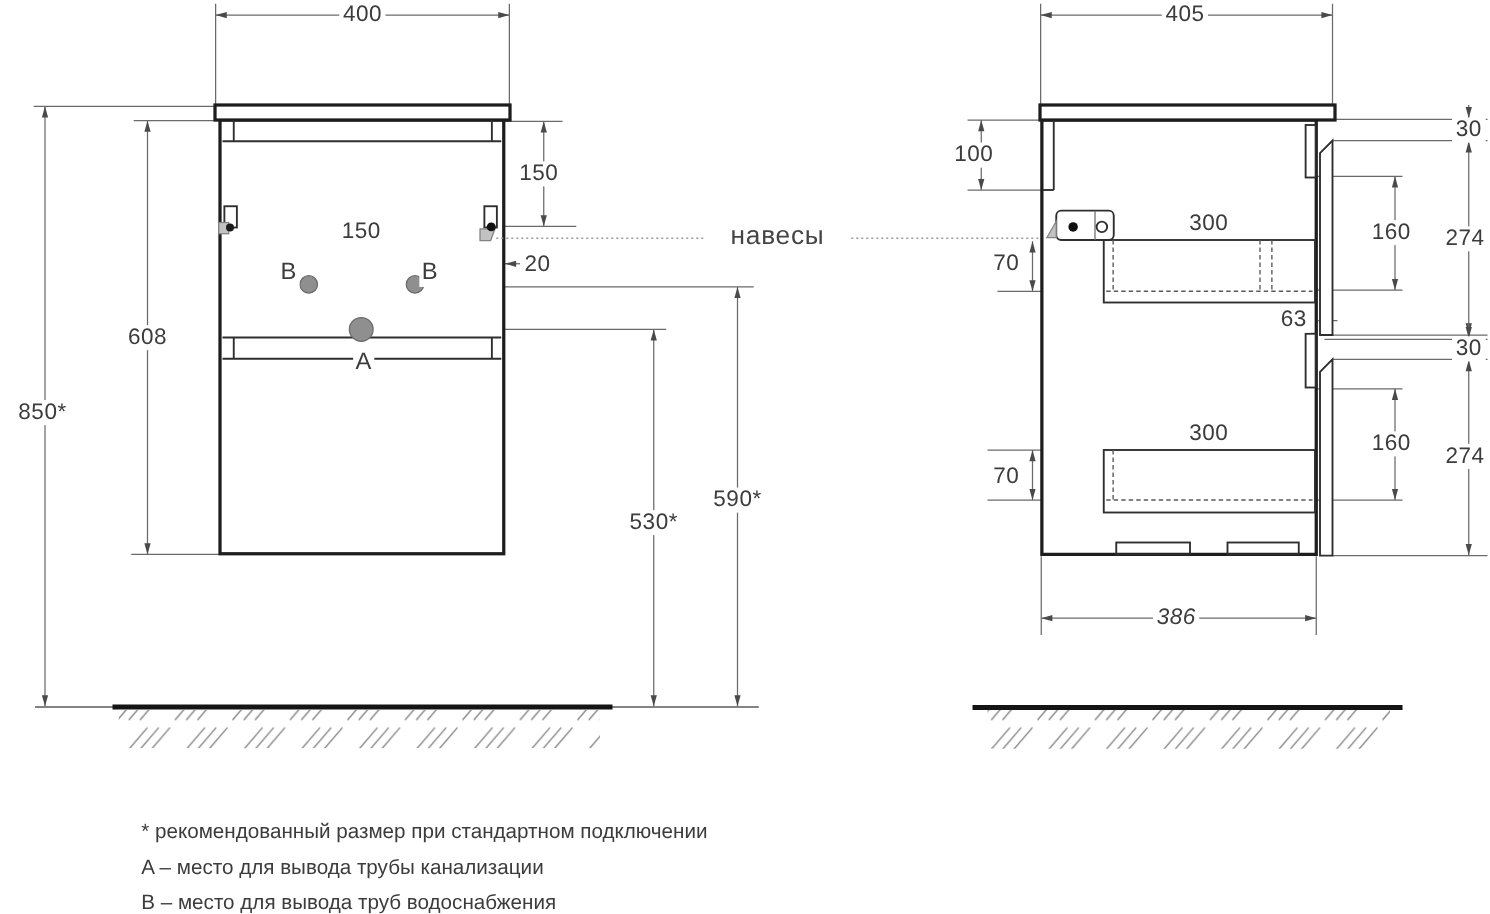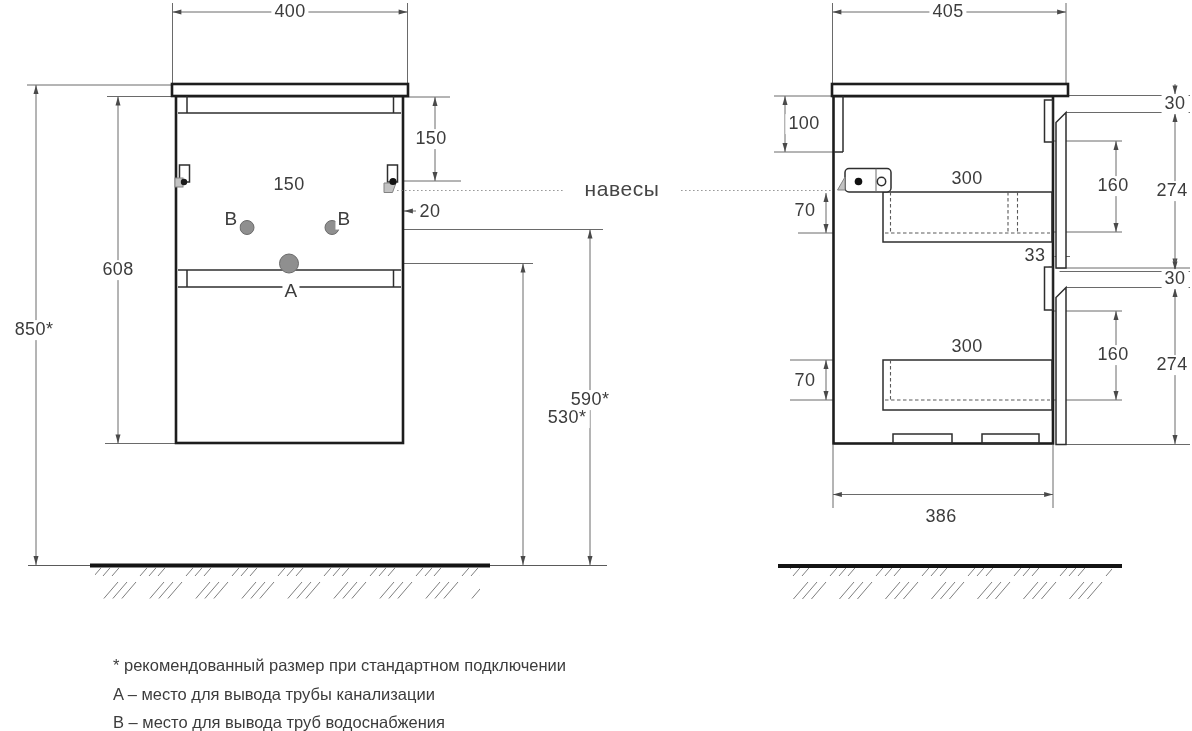--- a/index.html
+++ b/index.html
@@ -195,36 +195,36 @@
 
 <div class="lbl" style="left:290px;top:12px;">400</div>
 <div class="lbl" style="left:431px;top:139px;">150</div>
 <div class="lbl" style="left:289px;top:185px;">150</div>
 <div class="lbl" style="left:430px;top:212px;">20</div>
 <div class="lbl ab" style="left:231px;top:219px;">B</div>
 <div class="lbl ab" style="left:344px;top:219px;">B</div>
 <div class="lbl ab" style="left:291px;top:291px;">A</div>
 <div class="lbl" style="left:118px;top:270px;">608</div>
 <div class="lbl" style="left:34px;top:318px;margin-top:12px;">850*</div>
-<div class="lbl" style="left:523px;top:418px;margin-left:44px;">530*</div>
+<div class="lbl" style="left:523px;top:418px;">530*</div>
 <div class="lbl" style="left:590px;top:400px;">590*</div>
 <div class="lbl naves" style="left:622px;top:189px;">навесы</div>
 
 <div class="lbl" style="left:948px;top:12px;">405</div>
-<div class="lbl" style="left:804px;top:124px;">100</div>
+<div class="lbl" style="left:779px;top:124px;">100</div>
 <div class="lbl" style="left:805px;top:211px;">70</div>
 <div class="lbl" style="left:805px;top:381px;">70</div>
 <div class="lbl" style="left:967px;top:179px;">300</div>
 <div class="lbl" style="left:967px;top:347px;">300</div>
-<div class="lbl" style="left:1035px;top:256px;">33</div>
+<div class="lbl" style="left:1035px;top:256px;">63</div>
 <div class="lbl" style="left:1175px;top:104px;">30</div>
 <div class="lbl" style="left:1175px;top:279px;">30</div>
 <div class="lbl" style="left:1113px;top:186px;">160</div>
 <div class="lbl" style="left:1113px;top:355px;">160</div>
 <div class="lbl" style="left:1172px;top:191px;">274</div>
 <div class="lbl" style="left:1172px;top:365px;">274</div>
-<div class="lbl" style="left:941px;top:517px;">386</div>
+<div class="lbl" style="left:941px;top:494px;font-style:italic;">386</div>
 
 <div class="foot" style="left:85px;top:655px;">* рекомендованный размер при стандартном подключении</div>
 <div class="foot" style="left:85px;top:684px;">A – место для вывода трубы канализации</div>
 <div class="foot" style="left:85px;top:712px;">B – место для вывода труб водоснабжения</div>
 
 </div>
 
 </body></html>

